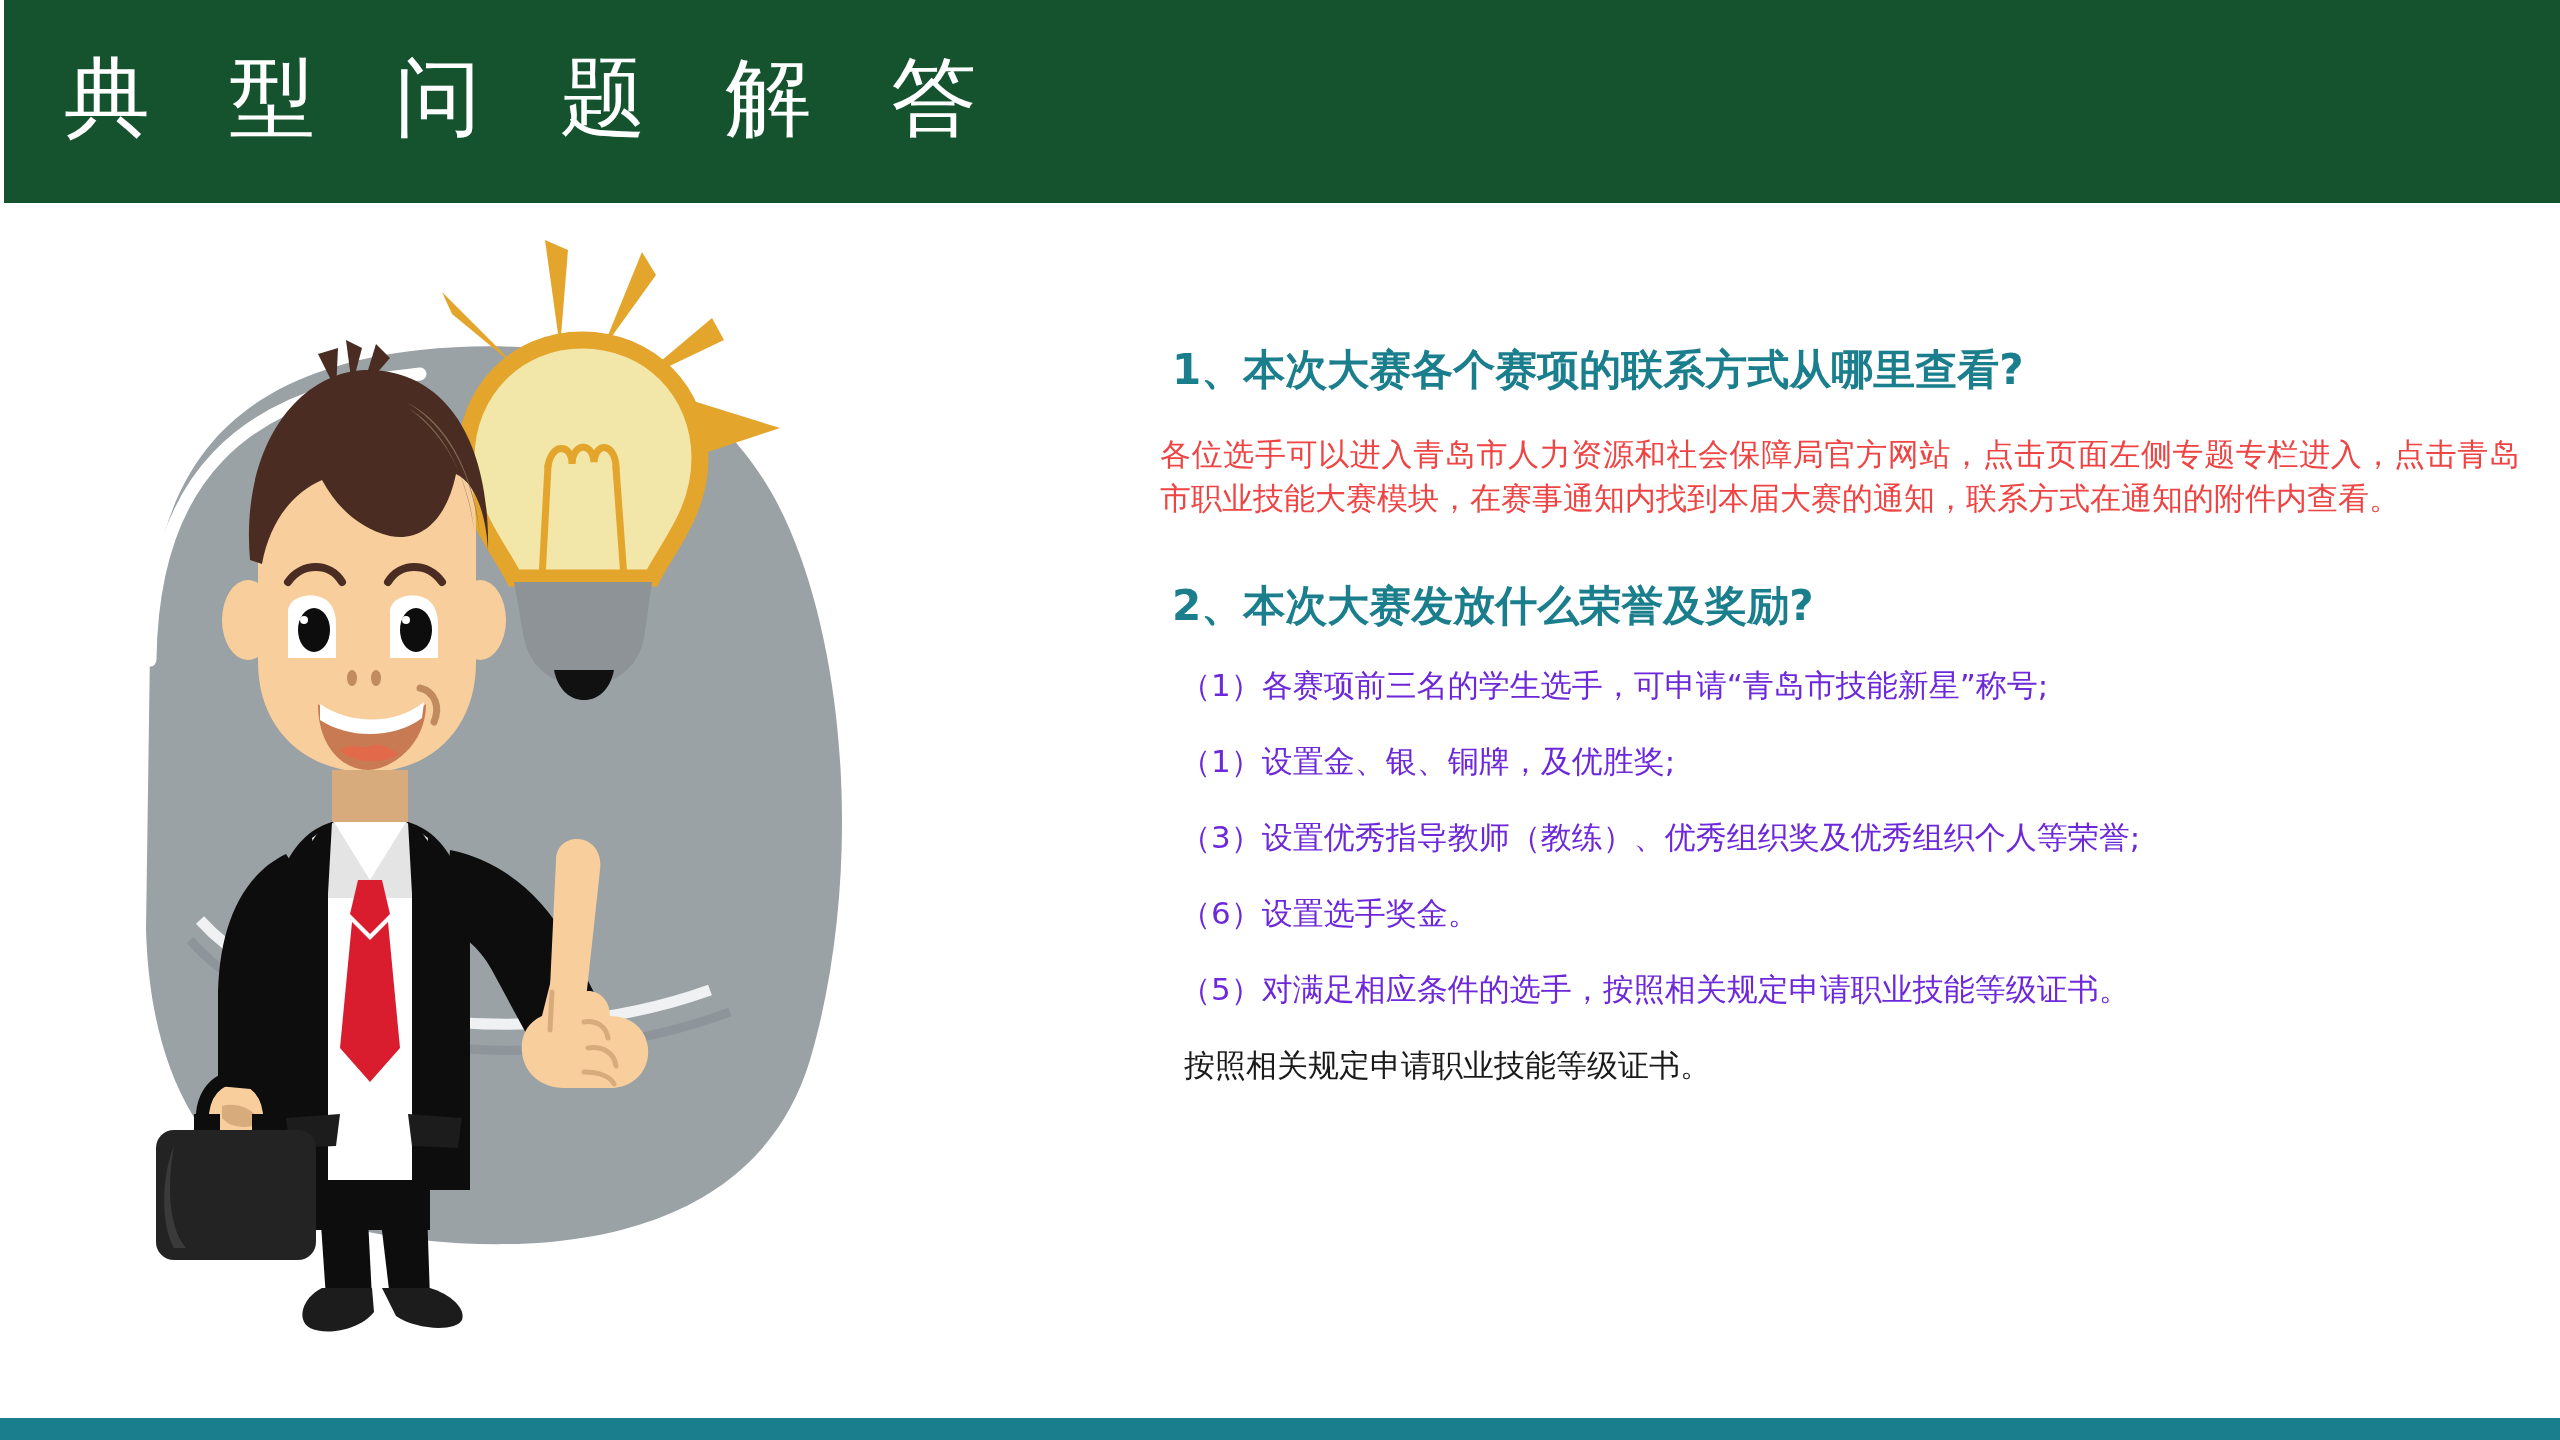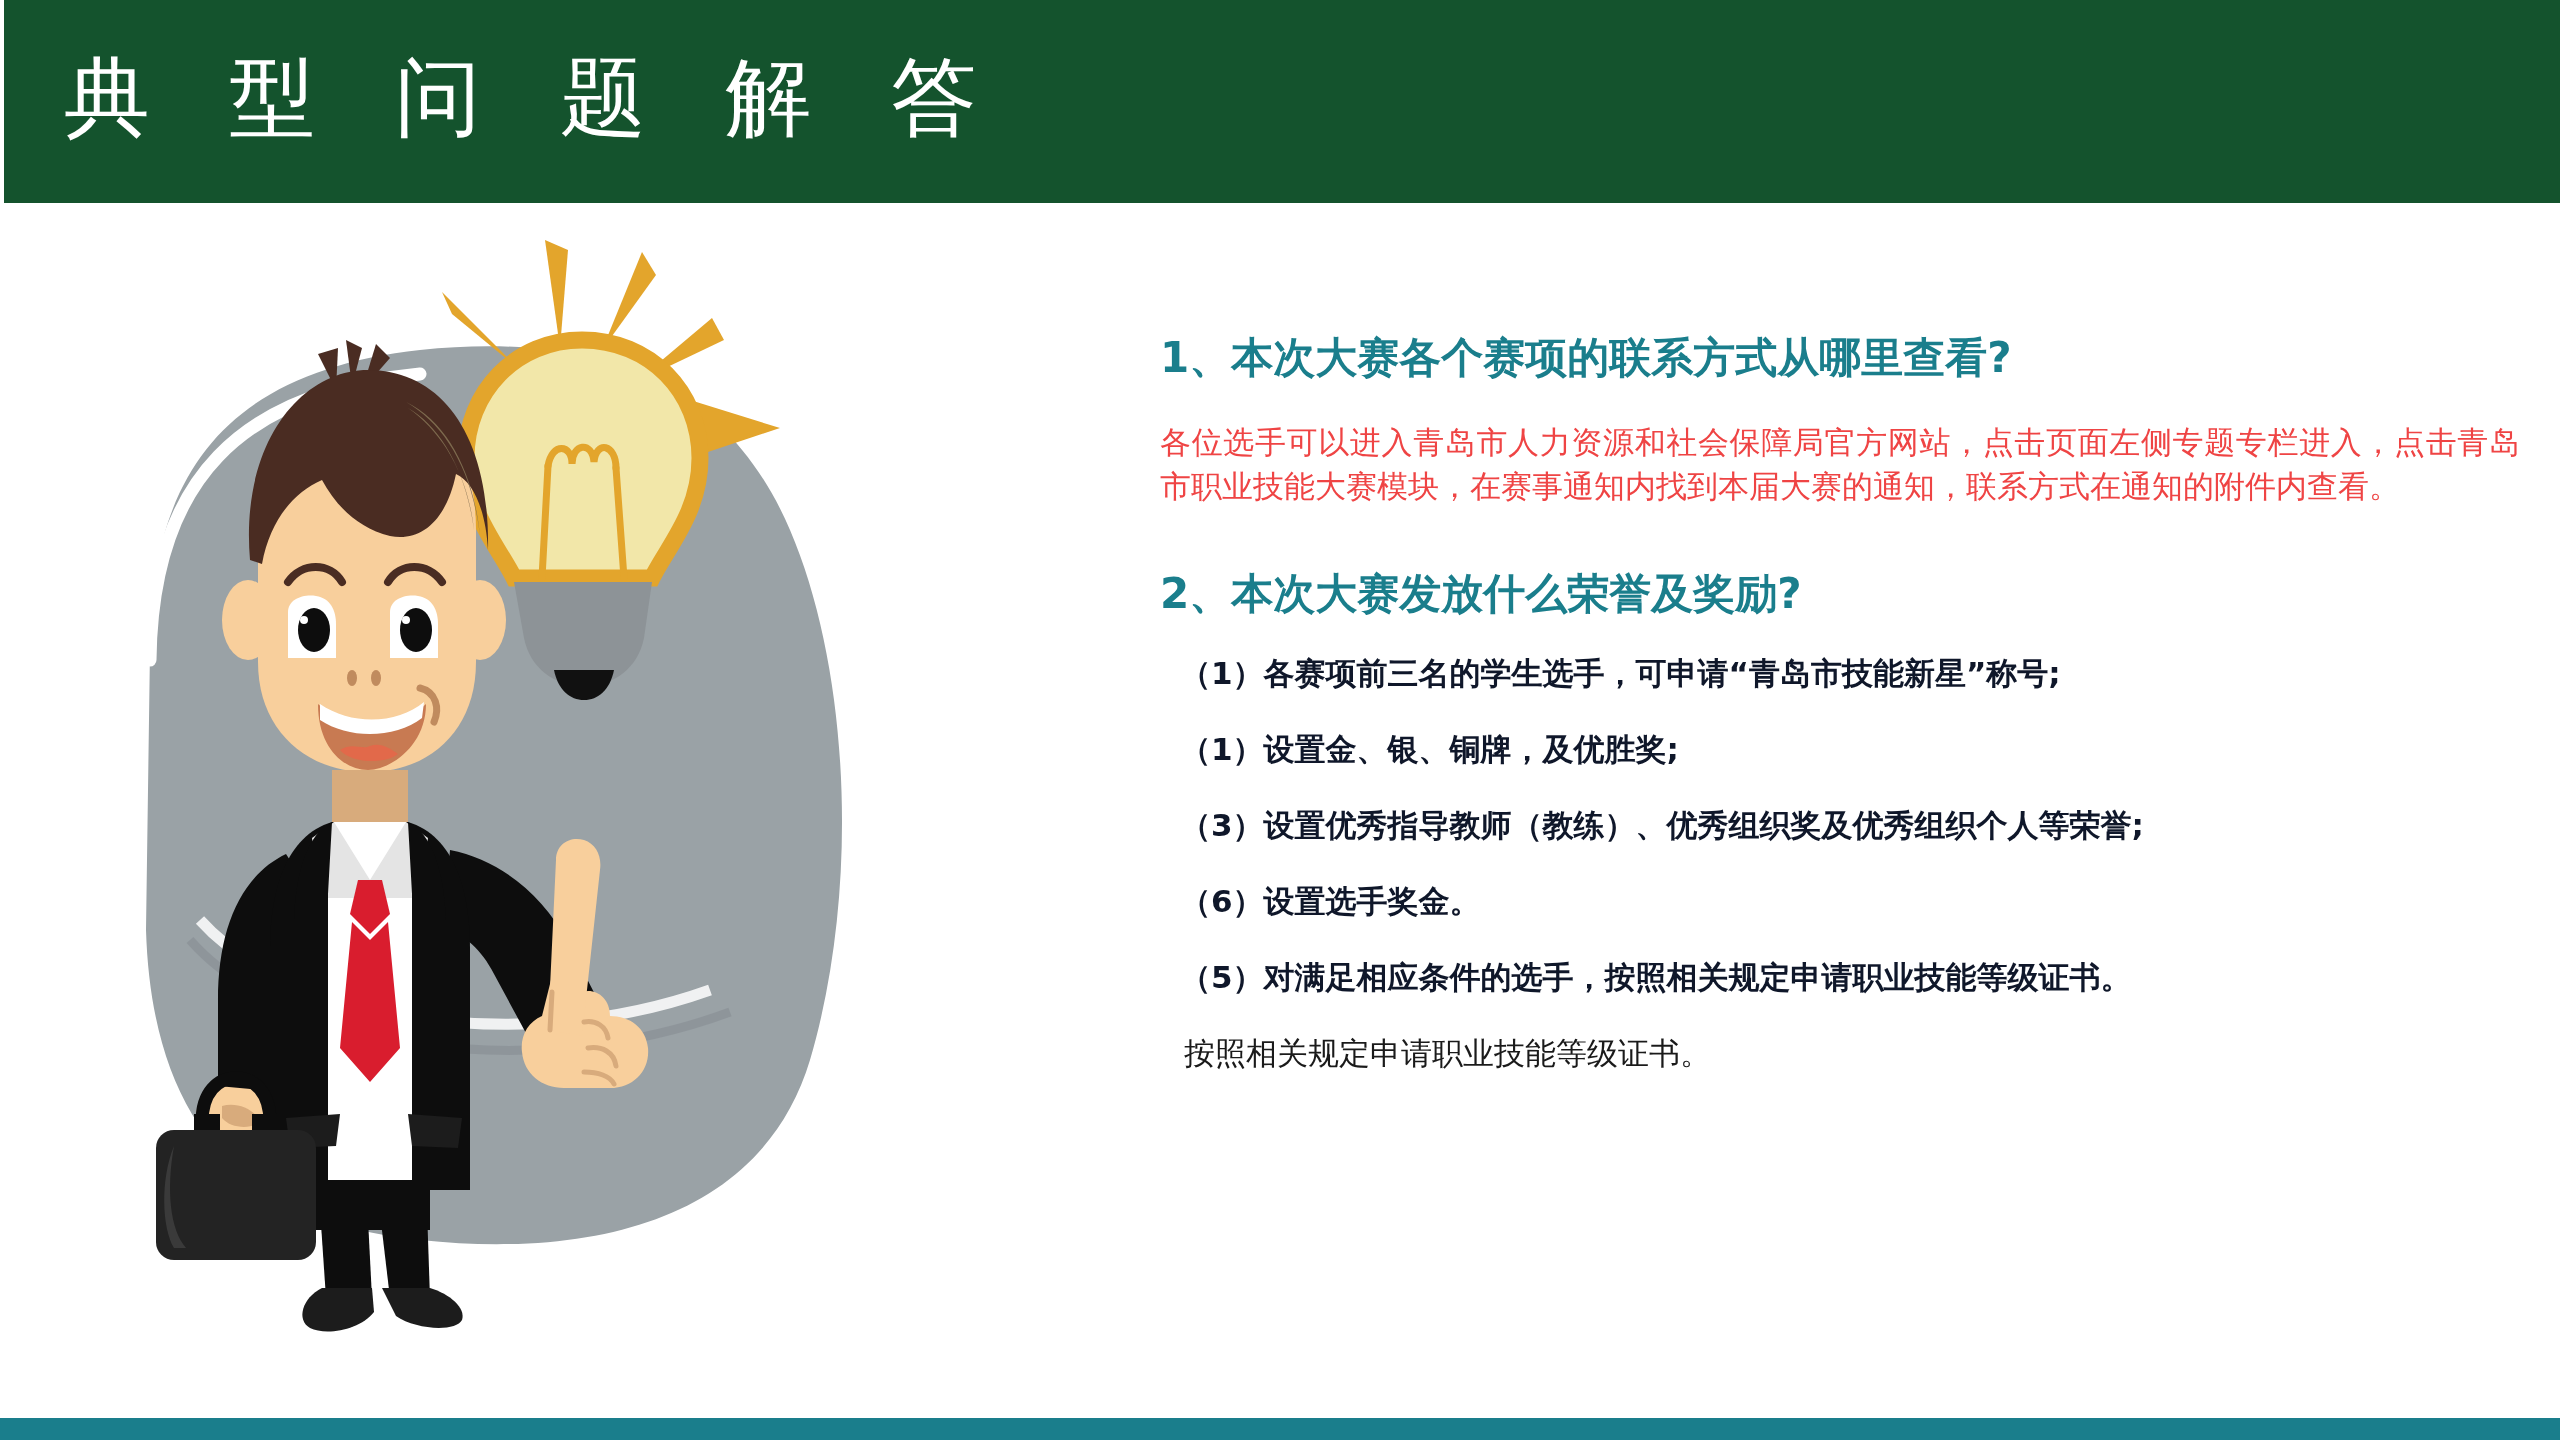--- a/index.html
+++ b/index.html
@@ -77,21 +77,21 @@
     left: 1160px;
     top: 330px;
     width: 1360px;
   }
 
   .q-heading {
     color: #1a7e8c;
     font-weight: bold;
     font-size: 42px;
     line-height: 56px;
-    margin: 0;
+    margin: 12px;
     white-space: nowrap;
     font-family: "DejaVu Sans", "Liberation Sans", sans-serif;
   }
   .q1-heading { margin-bottom: 34px; }
   .q2-heading { margin-top: 58px; margin-bottom: 30px; }
 
   .answer-paragraph {
     color: #ef4444;
     font-size: 31px;
     line-height: 44px;
@@ -99,28 +99,27 @@
     text-align: justify;
     font-family: "DejaVu Sans", "Liberation Sans", sans-serif;
   }
 
   .award-list {
     list-style: none;
     margin: 0;
     padding: 0;
   }
   .award-item {
-    color: #0f172a;
+    color: #6d28d9;
     font-size: 31px;
     line-height: 42px;
     padding: 0 0 0 20px;
     margin: 0 0 34px 0;
     white-space: nowrap;
     font-family: "DejaVu Sans", "Liberation Sans", sans-serif;
-    font-weight: bold;
   }
   .closing-note {
     color: #1a1a1a;
     font-size: 31px;
     line-height: 42px;
     margin: 10px 0 0 0;
     padding-left: 24px;
     white-space: nowrap;
     font-family: "DejaVu Sans", "Liberation Sans", sans-serif;
   }

